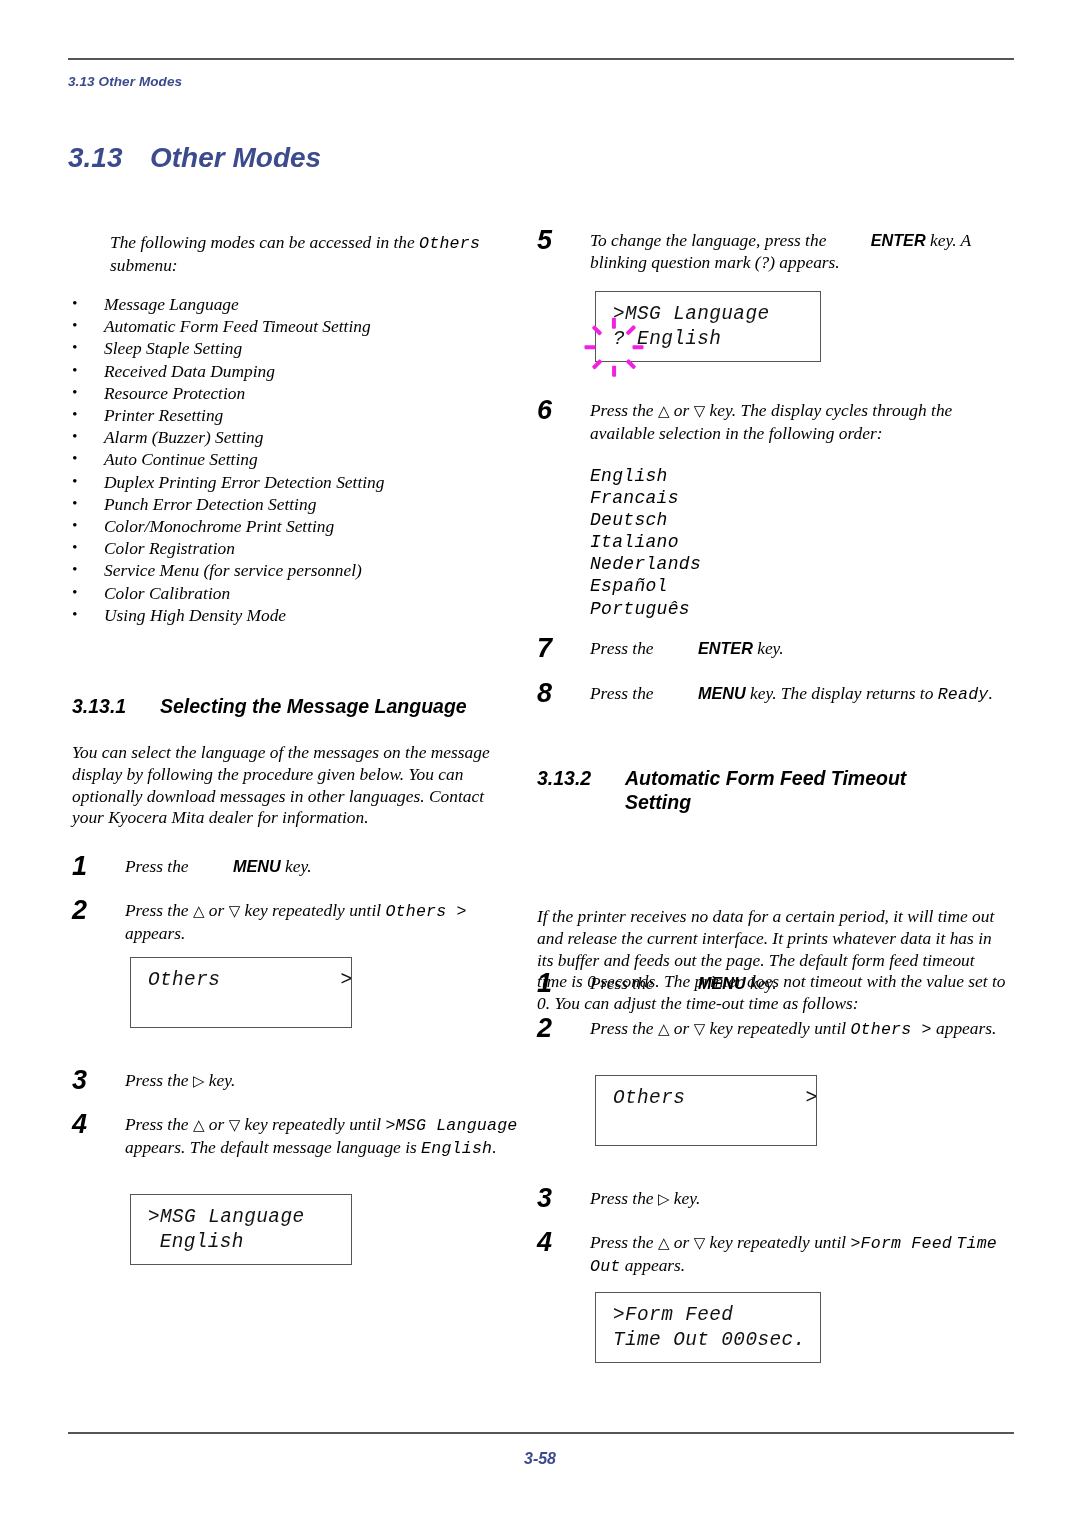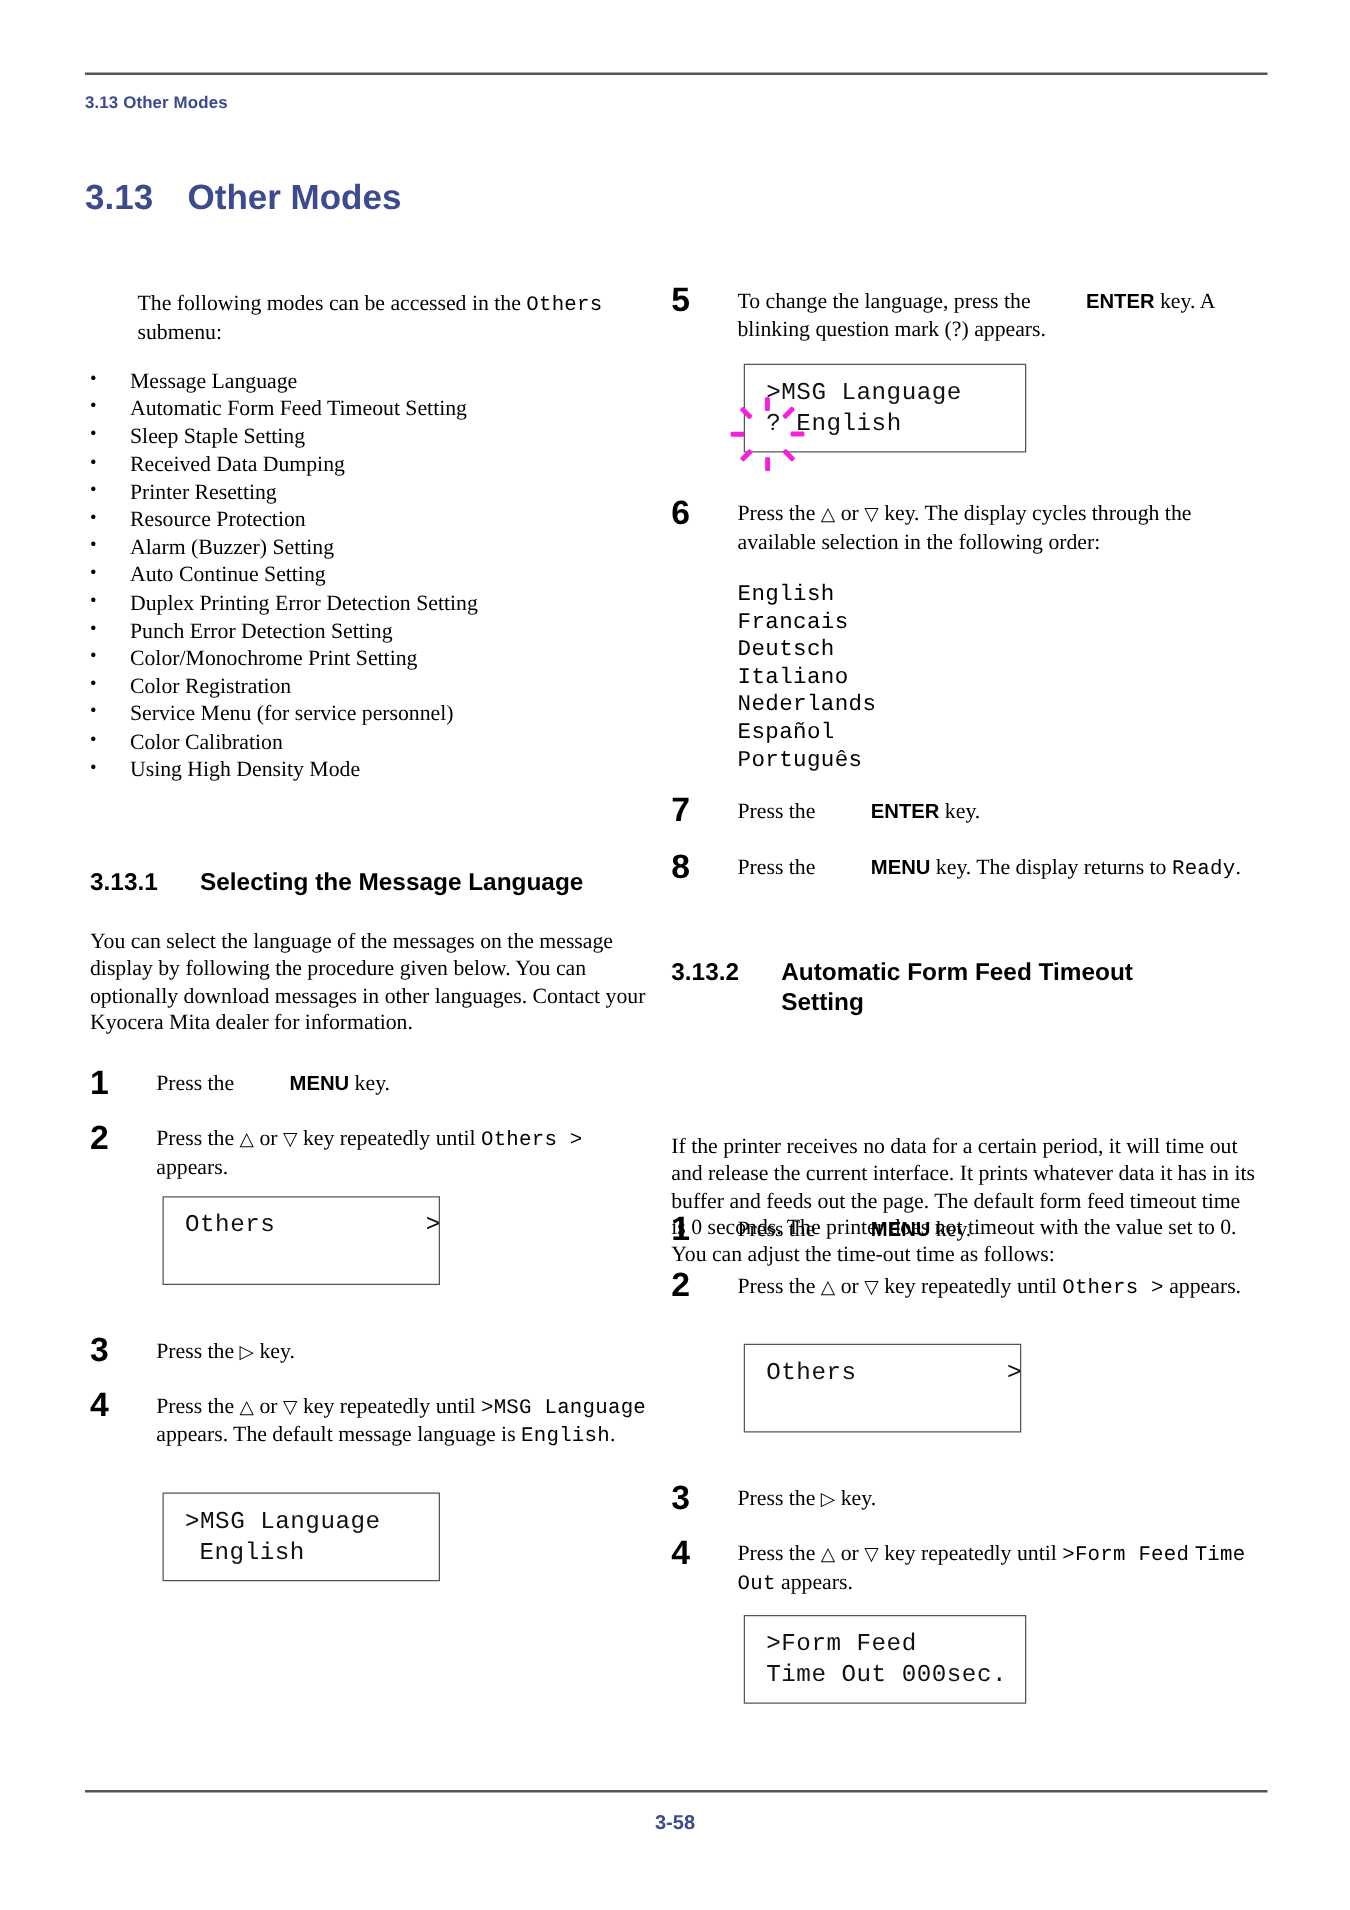--- a/index.html
+++ b/index.html
@@ -14,20 +14,21 @@
     font-family: "Liberation Serif", serif;
     color: #000000;
     overflow: hidden;
   }
 
   .page {
     position: absolute;
     left: 0; top: 0;
     width: 1024px;
     height: 1528px;
+    font-style: italic;
   }
 
   
   .header-rule {
     position: absolute;
     left: 68px; top: 58px;
     width: 946px;
     height: 2px;
     background: #555555;
   }
@@ -213,22 +214,22 @@
 
   <div class="col-left">
 
     <p class="body abs" style="left:0; top:232px; width:430px;margin-left:38px;"><span>The following modes can be accessed in the </span><span class="mono">Others</span><span> submenu:</span></p>
 
     <ul class="bullets abs" style="left:0; top:293px; width:450px;">
       <li>Message Language</li>
       <li>Automatic Form Feed Timeout Setting</li>
       <li>Sleep Staple Setting</li>
       <li>Received Data Dumping</li>
+      <li>Resource Protection</li>
       <li>Printer Resetting</li>
-      <li>Resource Protection</li>
       <li>Alarm (Buzzer) Setting</li>
       <li>Auto Continue Setting</li>
       <li>Duplex Printing Error Detection Setting</li>
       <li>Punch Error Detection Setting</li>
       <li>Color/Monochrome Print Setting</li>
       <li>Color Registration</li>
       <li>Service Menu (for service personnel)</li>
       <li>Color Calibration</li>
       <li>Using High Density Mode</li>
     </ul>

